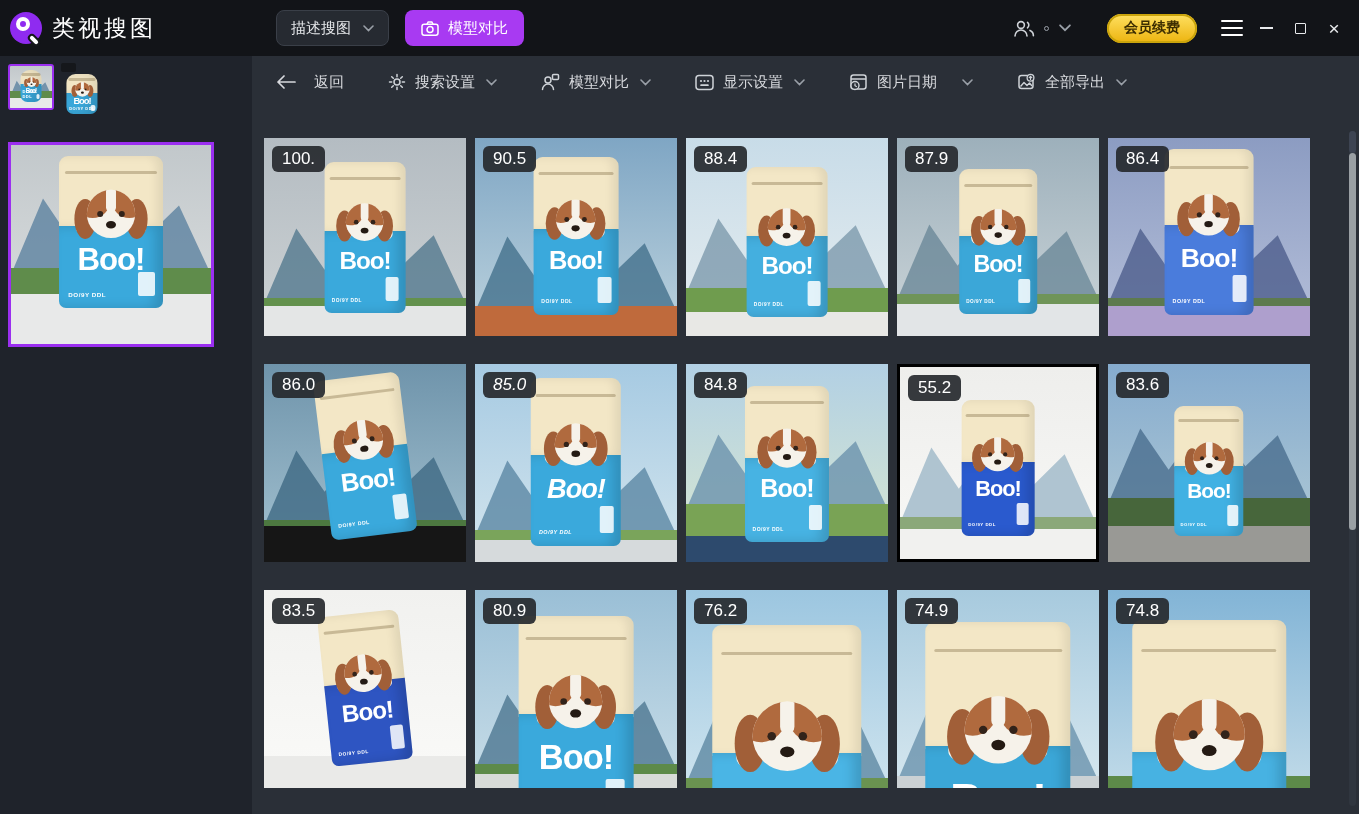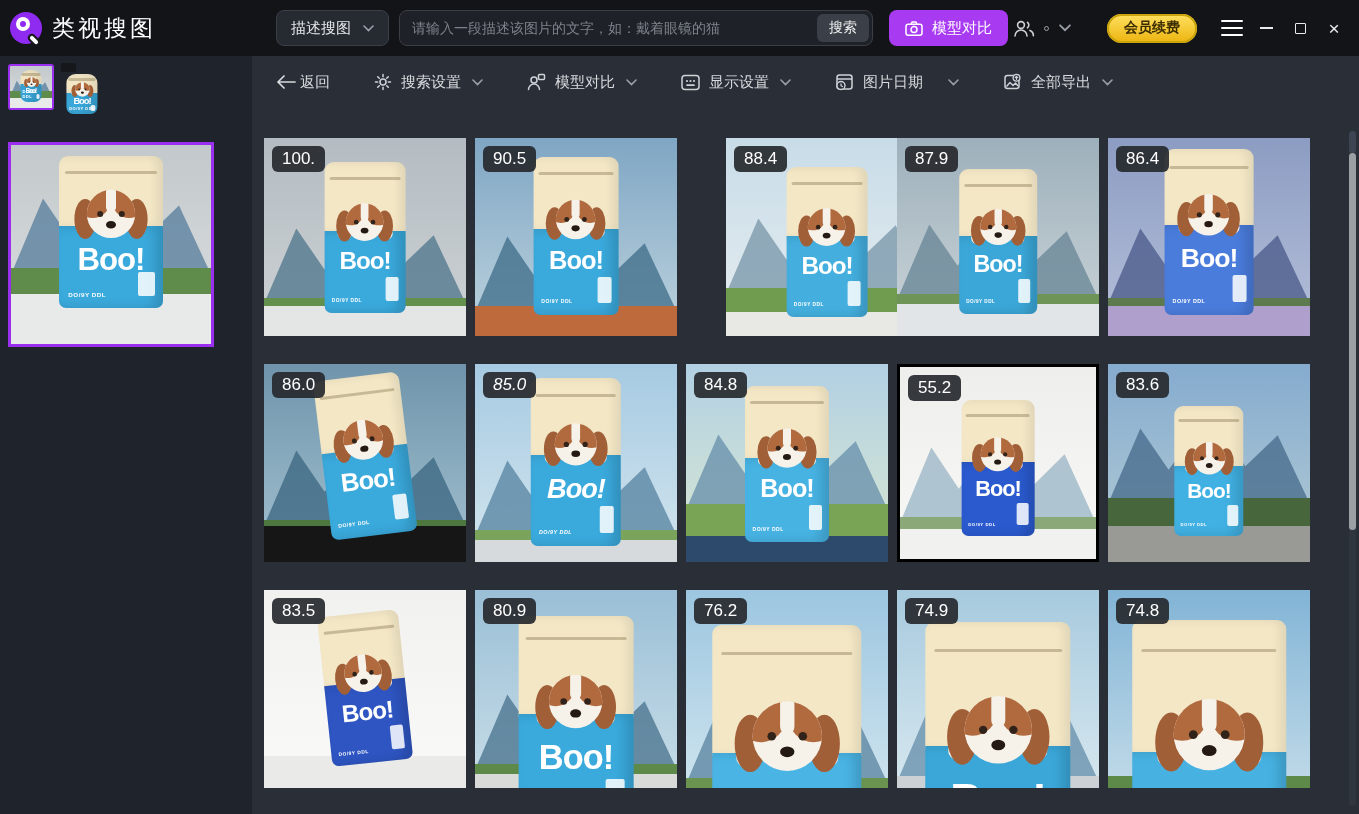--- a/index.html
+++ b/index.html
@@ -56,21 +56,21 @@
     border-radius:2px; z-index:3; }
   .preview { position:absolute; left:8px; top:86px; width:206px; height:205px;
     border:3px solid #9b2ff0; overflow:hidden; background:#c9cdd0; }
 
   
   .main { position:absolute; left:252px; top:56px; right:0; bottom:0; background:#2a2f37; }
   .toolbar { height:52px; display:flex; align-items:center; padding-left:24px; gap:44px;
     color:#d8dade; font-size:15px; }
   .tool-group { display:flex; align-items:center; gap:9px; cursor:pointer; white-space:nowrap; }
   .tool-group svg { display:block; }
-  .back-group { display:flex; align-items:center; gap:4px; cursor:pointer; }
+  .back-group { display:flex; align-items:center; gap:18px; cursor:pointer; }
   .chev { margin-left:2px; }
 
   .grid { margin:30px 0 0 12px; display:grid; grid-template-columns:repeat(5,202px); gap:28px 9px; }
   .card { width:202px; height:198px; position:relative; overflow:hidden; cursor:pointer;
     background:#3a3f47; }
   .badge { position:absolute; left:8px; top:8px; background:rgba(38,41,46,.92); color:#fff;
     font-size:17px; padding:3px 10px; border-radius:6px; z-index:4; }
 
   
   .layer { position:absolute; left:0; width:100%; }
@@ -109,24 +109,20 @@
     </div>
     <div class="app-title">类视搜图</div>
 
     <div class="mode-btn">
       <span>描述搜图</span>
       <svg class="chev" width="11" height="7" viewBox="0 0 11 7">
           <path d="M1 1l4.5 4.5L10 1" stroke="#9aa0a8" stroke-width="1.6" fill="none" stroke-linecap="round"></path>
         </svg>
     </div>
 
-    <div class="searchbox">
-      <input type="text" placeholder="请输入一段描述该图片的文字，如：戴着眼镜的猫" style="">
-      <button class="search-btn">搜索</button>
-    </div>
 
     <button class="img-search-btn">
       <svg width="18" height="15" viewBox="0 0 18 15">
           <rect x="1" y="3.2" width="16" height="11" rx="2.2" fill="none" stroke="#fff" stroke-width="1.5"></rect>
           <path d="M6 3.2L7.2 1h3.6L12 3.2" fill="none" stroke="#fff" stroke-width="1.5"></path>
           <circle cx="9" cy="8.6" r="3" fill="none" stroke="#fff" stroke-width="1.5"></circle>
         </svg>
       <span>模型对比</span>
     </button>
 
@@ -414,21 +410,21 @@
                 <ellipse cx="28" cy="26" rx="21" ry="21" fill="#b06a3e"></ellipse>
                 <ellipse cx="72" cy="26" rx="21" ry="21" fill="#b06a3e"></ellipse>
                 <rect x="44" y="6" width="12" height="34" rx="6" fill="#f6f2ea"></rect>
               </g>
   <circle cx="37" cy="42" r="3.6" fill="#32231a"></circle>
               <circle cx="63" cy="42" r="3.6" fill="#32231a"></circle>
   <ellipse cx="50" cy="55" rx="6" ry="4.5" fill="#241a13"></ellipse>
             </svg>
           </div>
         </div>
-        <div class="card" style="background: linear-gradient(rgb(200, 220, 232), rgb(230, 237, 240)); margin-left: 40px;">
+        <div class="card" style="background: linear-gradient(rgb(200, 220, 232), rgb(230, 237, 240));">
     <div class="badge">88.4</div>
   <svg class="mtn-svg" style="bottom:42px" width="202" height="102.96000000000001" viewBox="0 0 100 60" preserveAspectRatio="none">
             <path d="M0 60 L16 16 L30 40 L50 8 L68 38 L84 20 L100 60 Z" fill="#7d9aac" opacity="0.8"></path>
           </svg>
           <div class="layer" style="bottom:24px;height:24px;background:#6f9c4e"></div>
           <div class="layer" style="bottom:0;height:24px;background:#e8e8e5"></div>
           <div class="pkg" style="width: 80.8px; height: 150.48px; bottom: 18.8px;">
             <div class="pkg-top" style="height:70.845984px"></div>
             <div class="pkg-zip" style="top:15.048px"></div>
             <div class="pkg-blue" style="height:81.25919999999999px;background:#44afdf">

